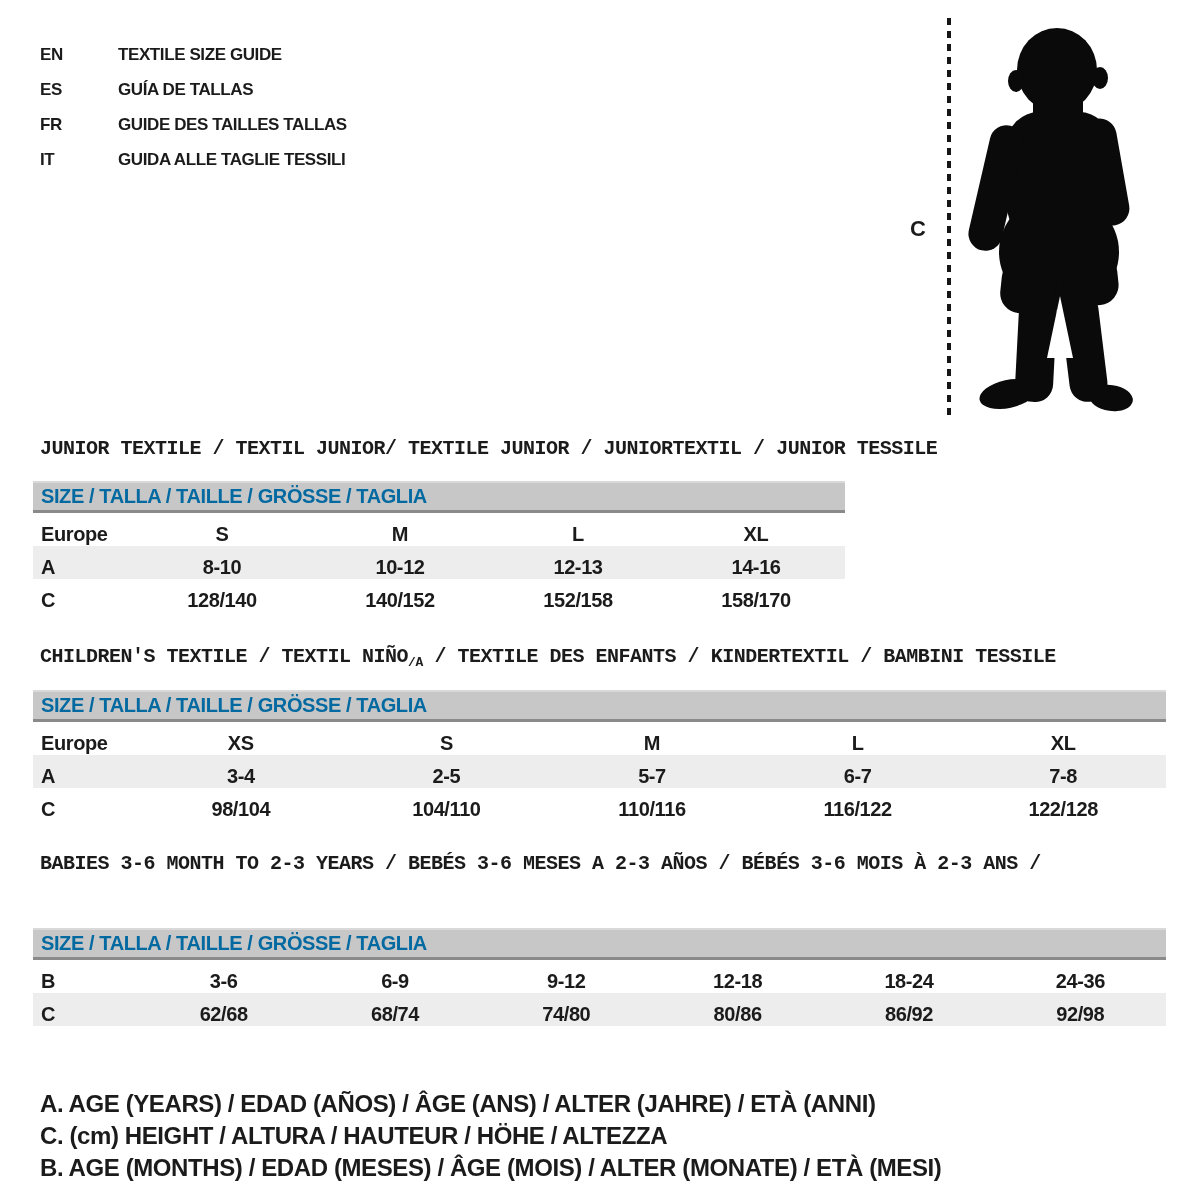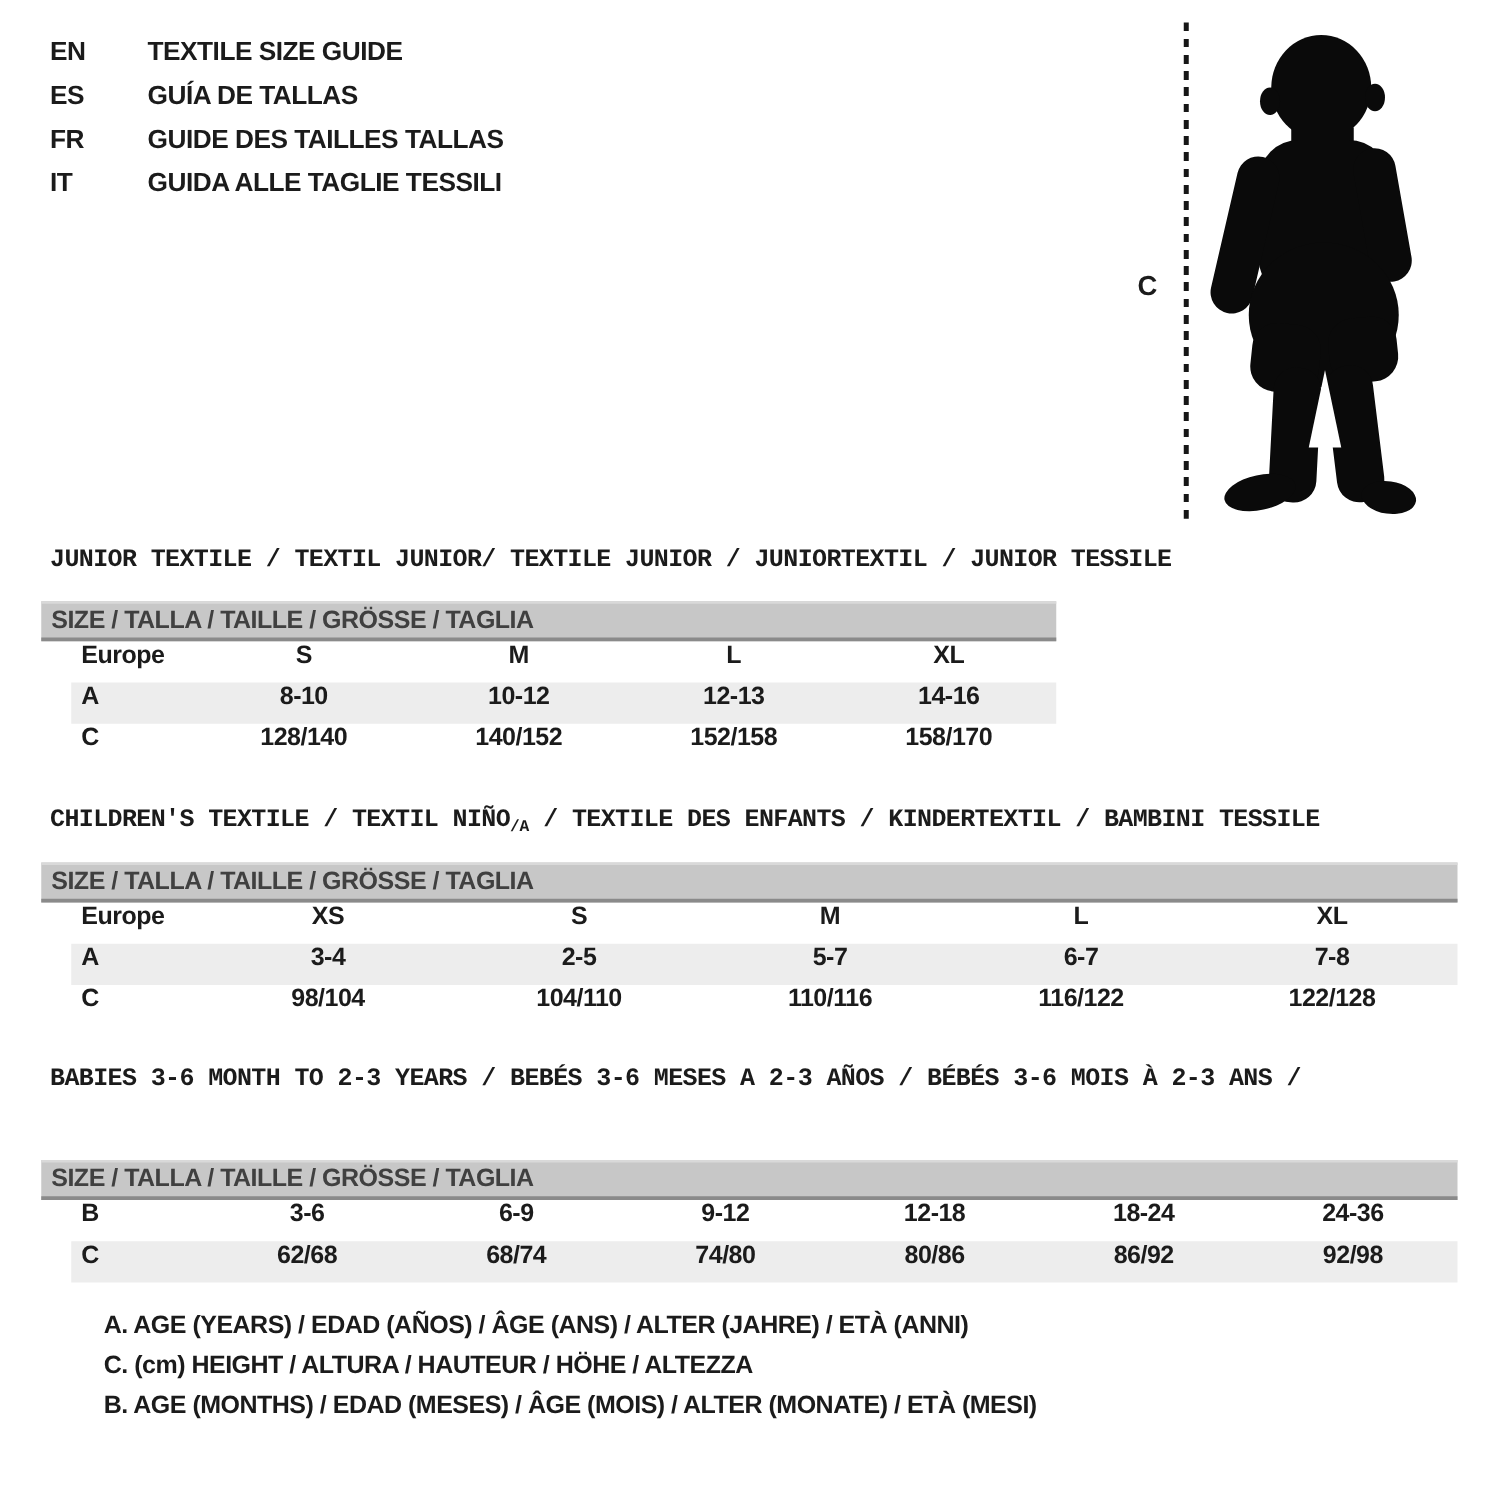--- a/index.html
+++ b/index.html
@@ -3,48 +3,48 @@
 <meta charset="utf-8">
 <style>
   html,body{margin:0;padding:0;background:#fff;}
   #canvas{
     position:relative;width:1200px;height:1200px;background:#ffffff;overflow:hidden;
     font-family:"Liberation Sans",sans-serif;font-weight:bold;color:#1b1b1b;
     letter-spacing:-0.4px;
   }
   
   .lang-list{position:absolute;left:40px;top:30px;}
-  .lang-row{display:flex;height:35px;align-items:flex-start;font-size:21px;}
+  .lang-row{display:flex;height:35px;align-items:flex-end;font-size:17px;}
   .lang-code{width:78px;}
   
   .height-line{
     position:absolute;left:947px;top:18px;width:4px;height:397px;
     background:repeating-linear-gradient(to bottom,#161616 0 7px,transparent 7px 13px);
   }
   .height-label{position:absolute;left:910px;top:216px;font-size:22px;}
   .figure-svg{position:absolute;left:963px;top:24px;}
   
   .section-h{position:absolute;left:40px;font-size:20px;letter-spacing:-0.5px;white-space:nowrap;font-family:Liberation Mono, monospace;}
   .section-h .subsc{font-size:13px;vertical-align:-4px;letter-spacing:-0.3px;}
   
   .size-table{position:absolute;left:33px;}
   .size-bar{
     height:27px;background:#c7c7c7;border-top:2px solid #d9d9d9;border-bottom:3px solid #8a8a8a;
-    display:flex;align-items:center;padding-left:8px;font-size:20px;color:#404040;
+    display:flex;align-items:center;padding-left:8px;font-size:20px;color:#0369a1;
   }
-  .trow{display:flex;height:33px;align-items:flex-start;font-size:20px;margin-left:24px;}
+  .trow{display:flex;height:33px;align-items:flex-end;font-size:20px;}
   .trow.shade{background:#ededed;}
   .trow .lbl{padding-left:8px;box-sizing:border-box;}
   .t-junior{width:812px;}
   .t-junior .lbl{width:100px;}
   .t-wide{width:1133px;}
   .t-wide .lbl{width:105px;}
   .trow .val{flex:1;text-align:center;}
   
-  .legend{position:absolute;left:40px;top:1044px;font-size:20px;margin-left:43px;}
+  .legend{position:absolute;left:40px;top:1088px;font-size:24px;}
   .legend-line{height:32px;display:flex;align-items:center;white-space:nowrap;}
 </style>
 </head>
 <body>
 
 <div id="canvas">
 
   <div class="lang-list">
     <div class="lang-row">
       <span class="lang-code">EN</span>

